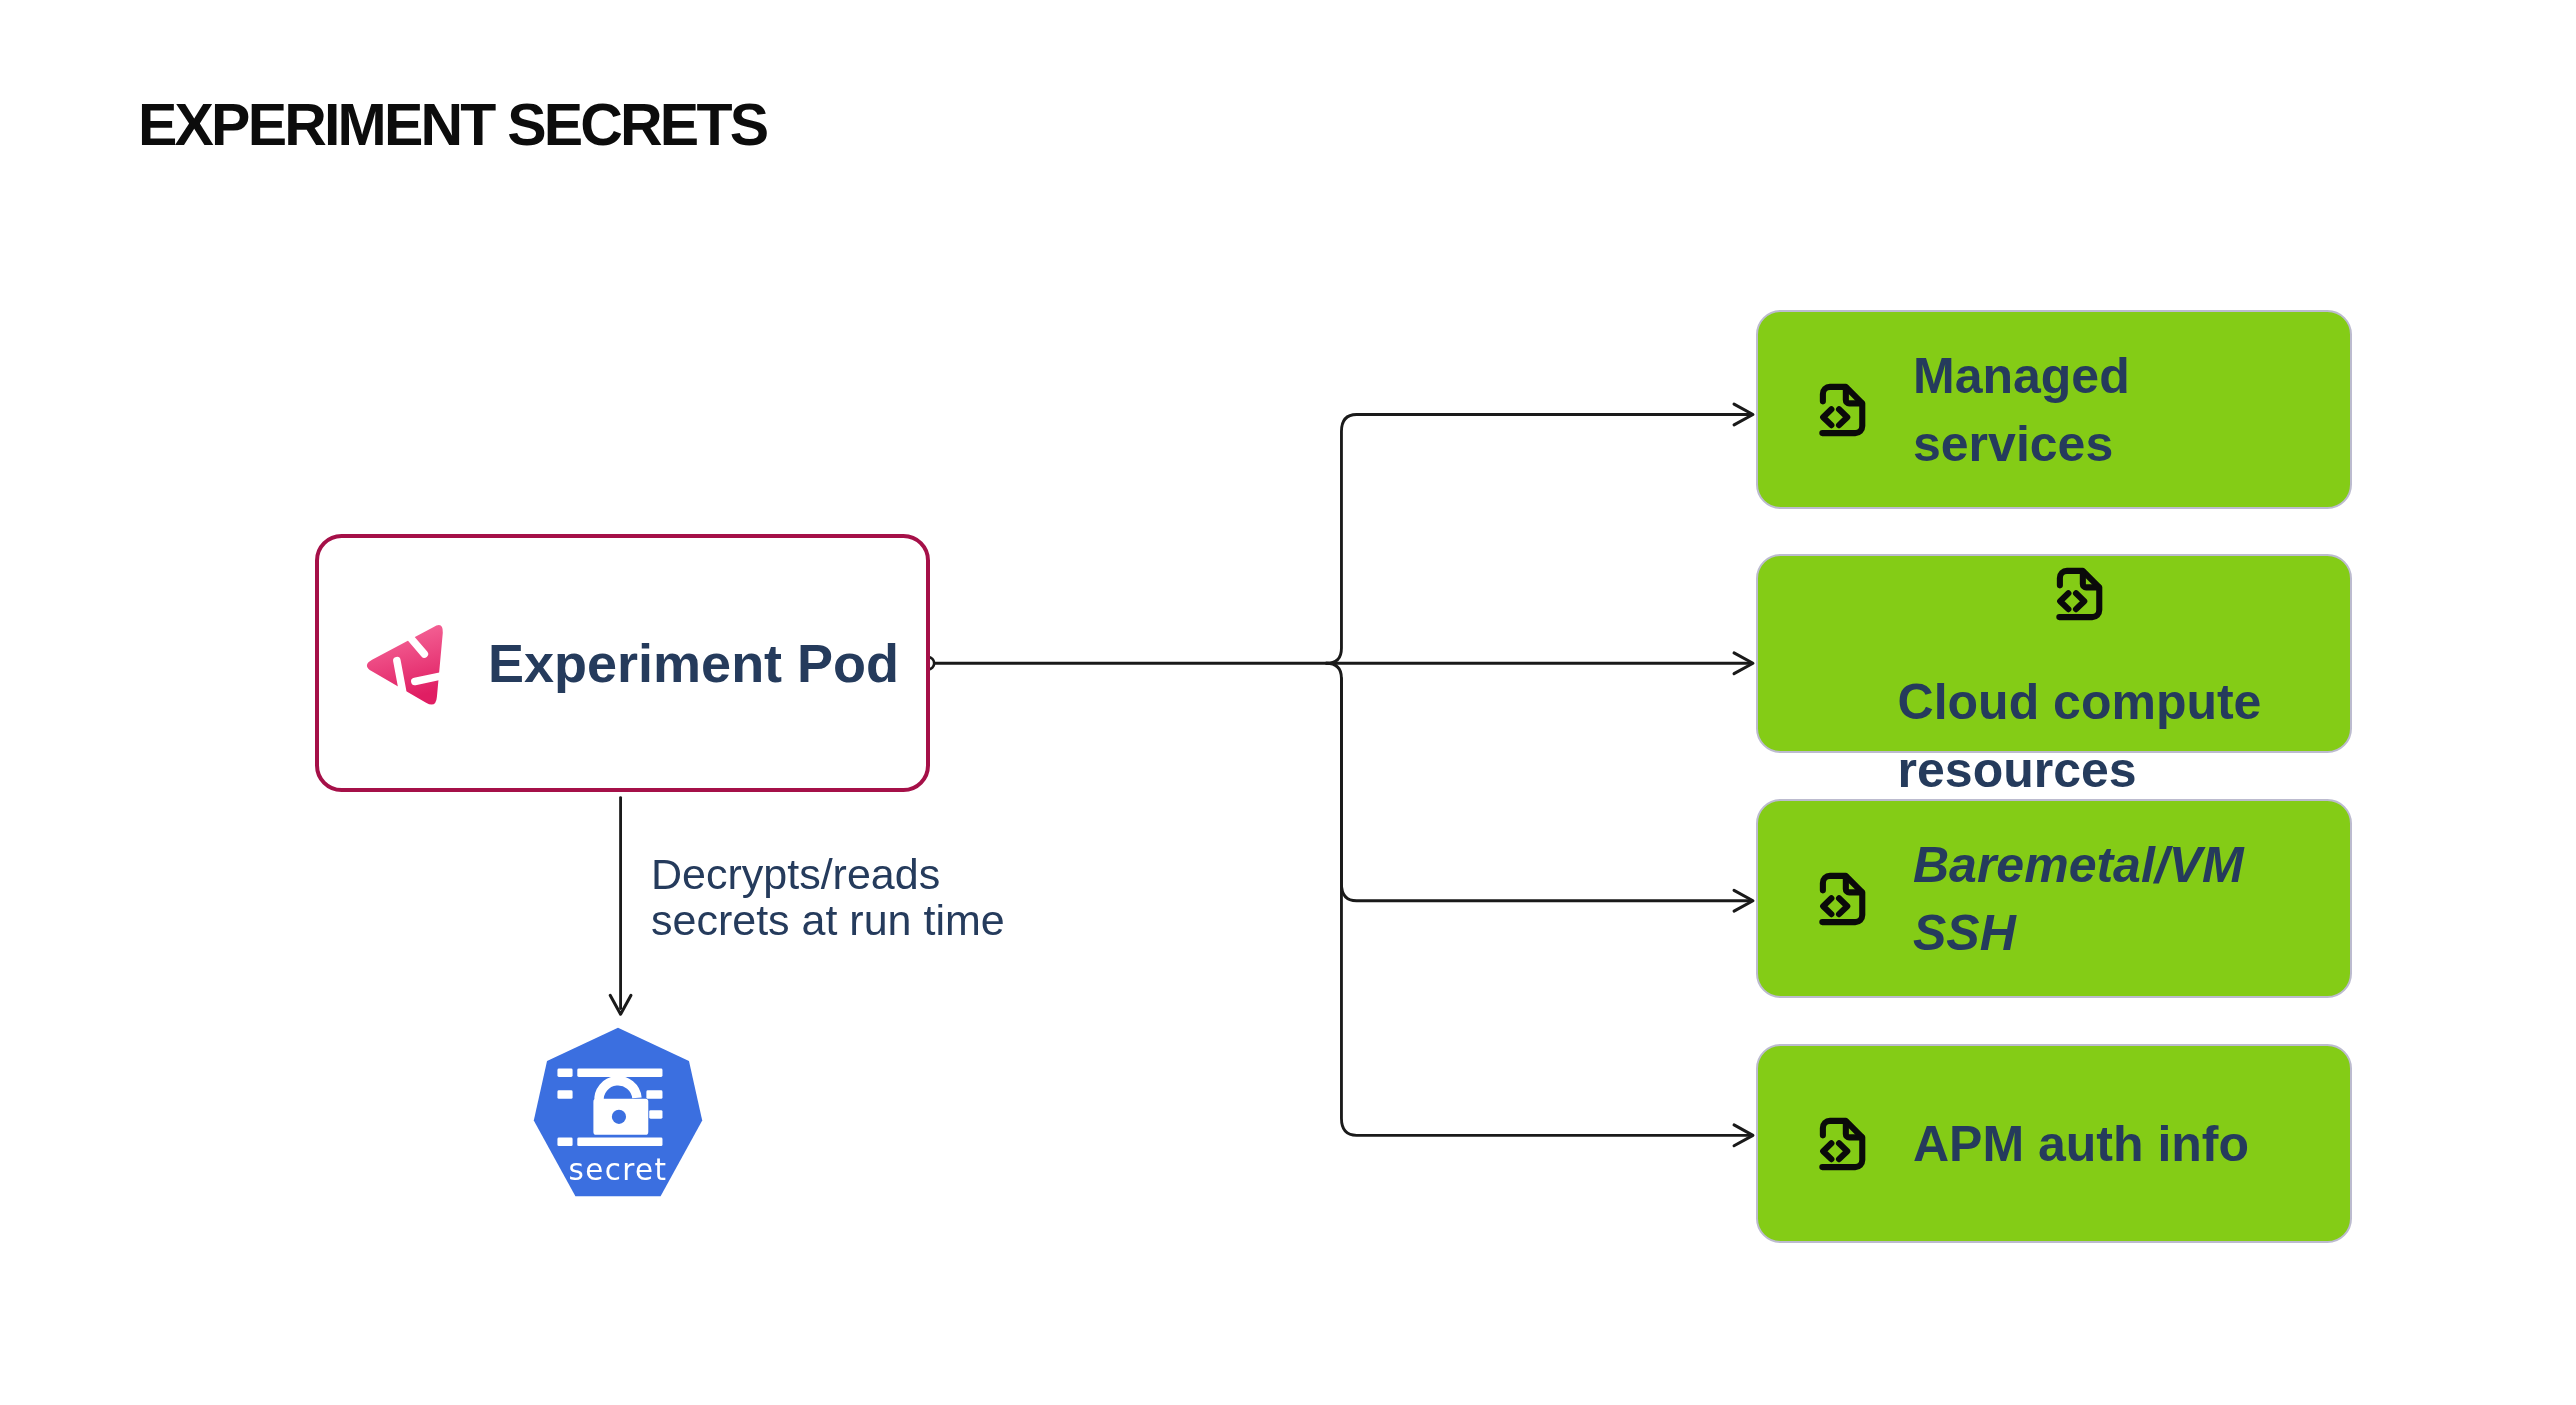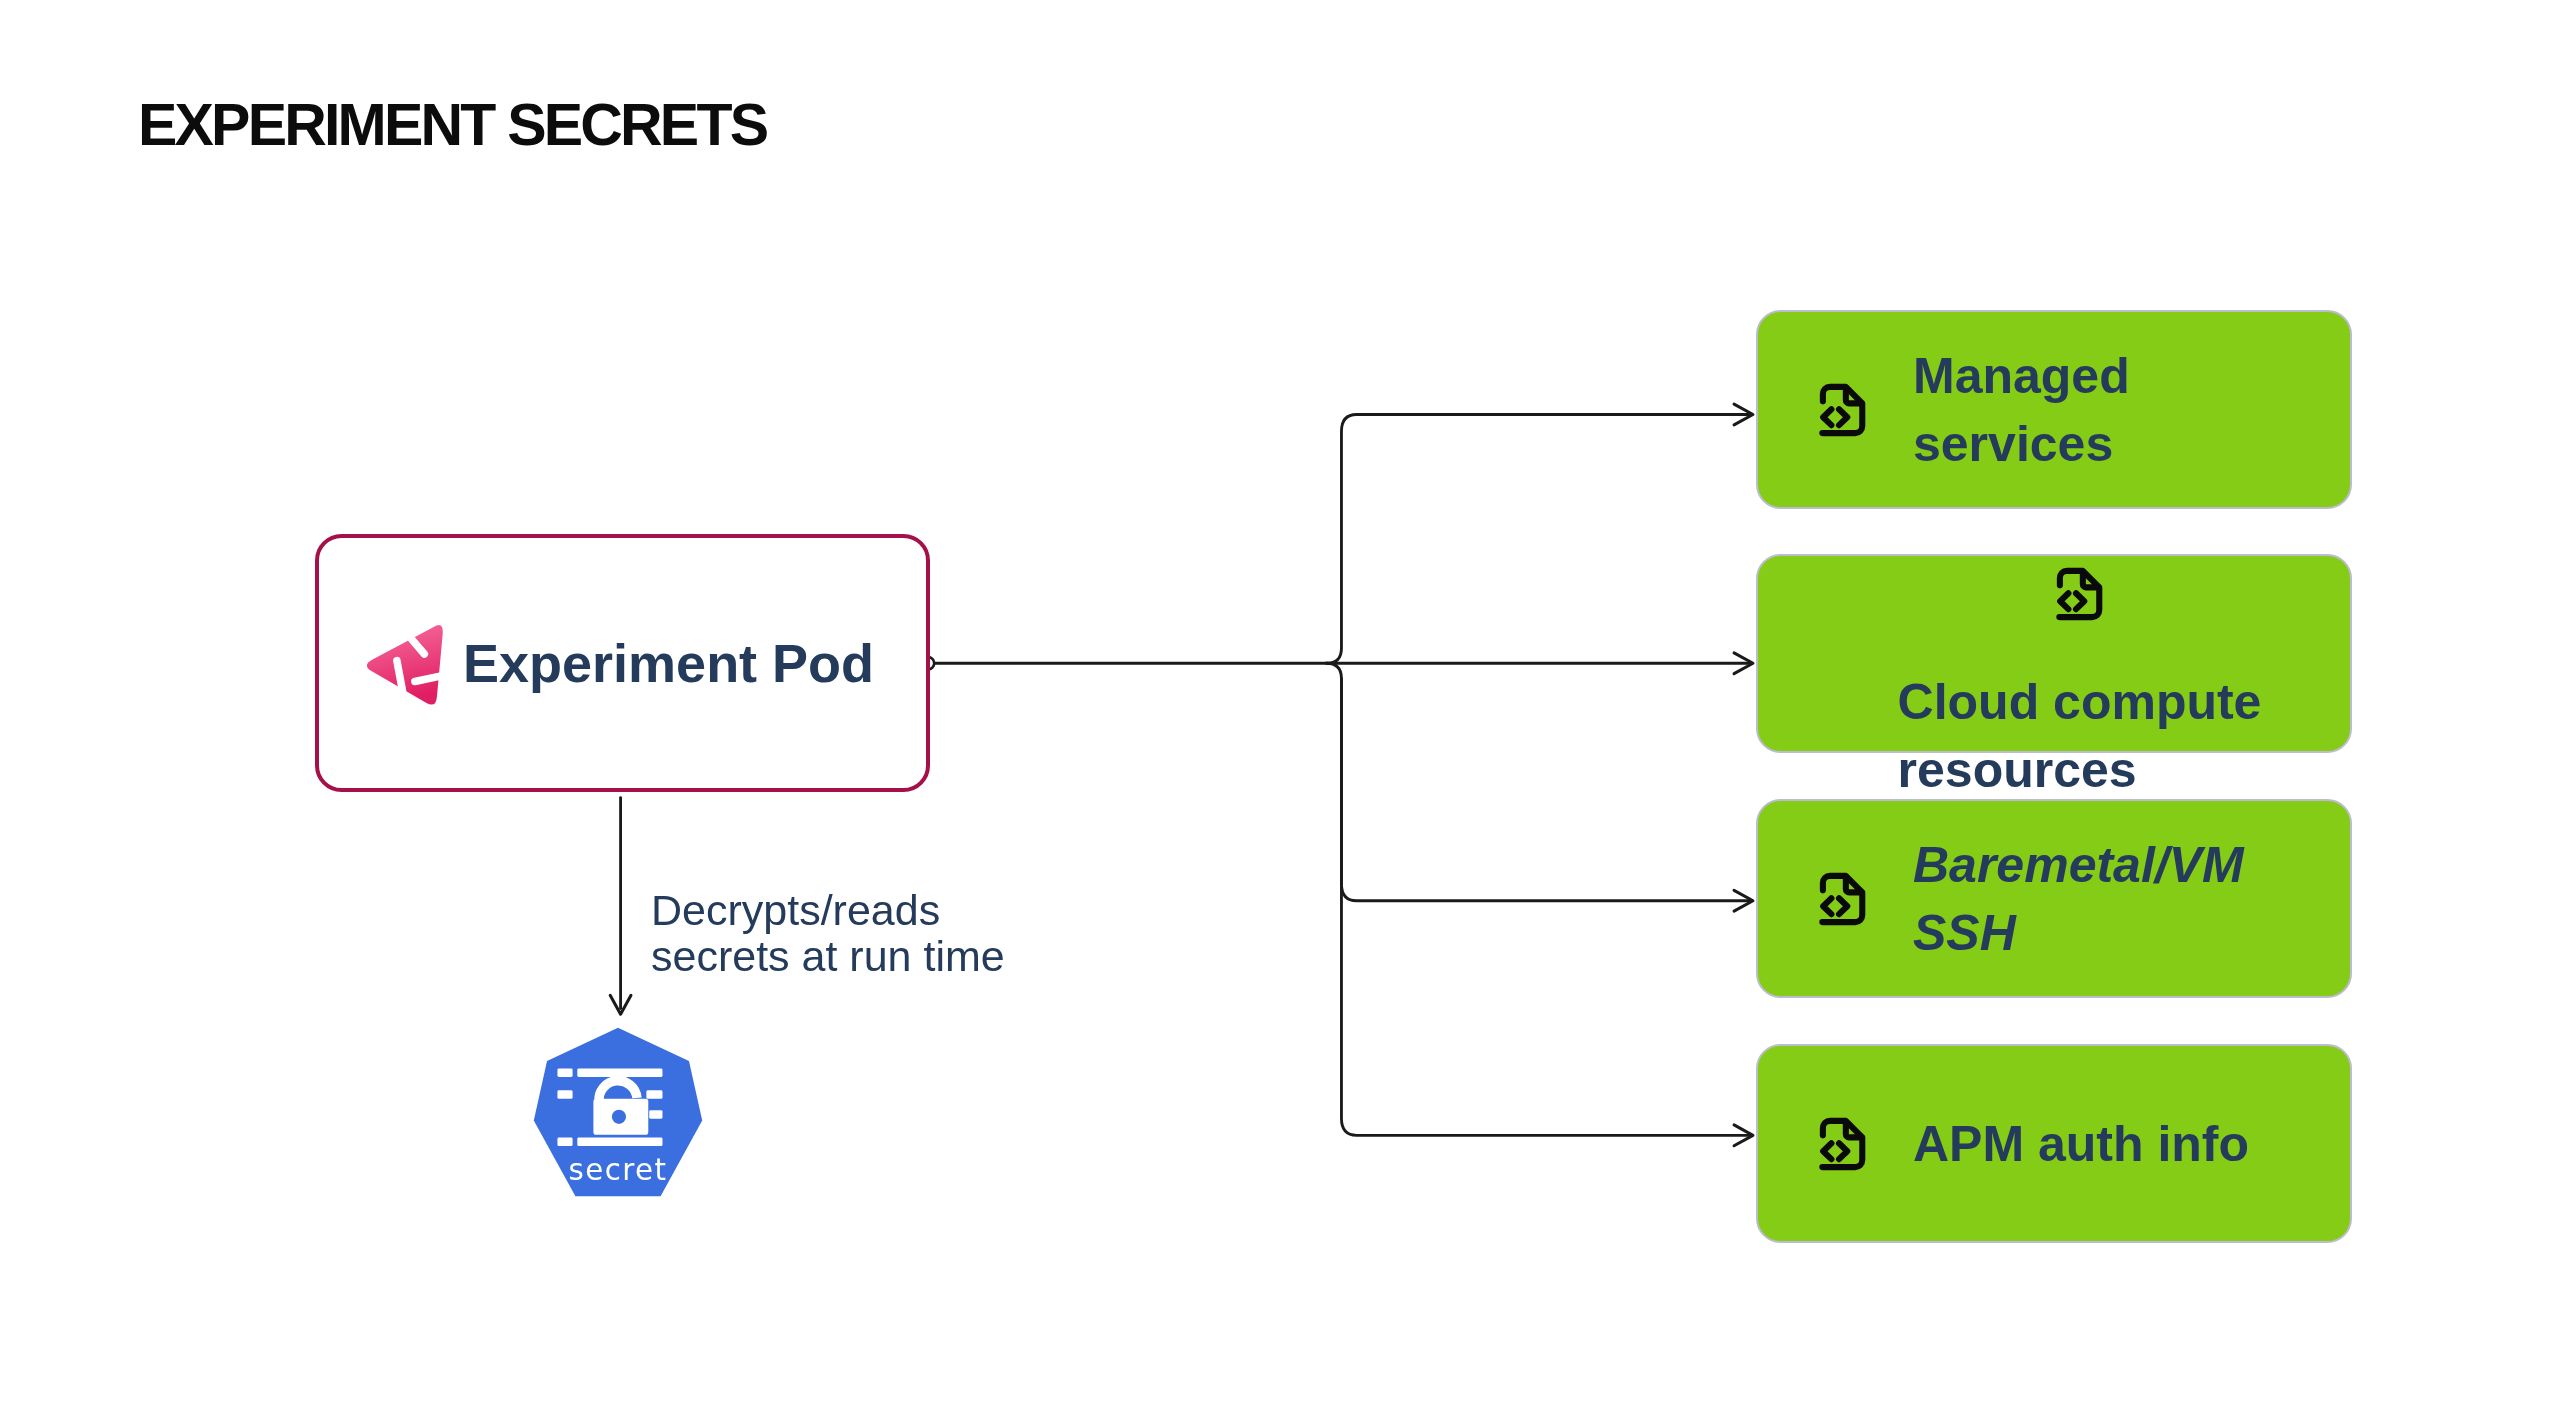--- a/index.html
+++ b/index.html
@@ -26,38 +26,37 @@
     position:absolute;
     left:315px; top:534px;
     width:615px; height:258px;
     box-sizing:border-box;
     background:#ffffff;
     border:4.7px solid #A51048;
     border-radius:26.5px;
     display:flex;
     align-items:center;
     padding-left:40px;
-    gap:15px;
+    gap:40px;
   }
   .pod-label{
     font-size:54px;
     font-weight:700;
     color:#253B5C;
     white-space:nowrap;
   }
   
   .pod-annotation{
     position:absolute;
     left:651px; top:851px;
     font-size:43px;
     line-height:46px;
     font-weight:400;
     color:#253B5C;
     white-space:pre-line;
-    margin-top:36px;
   }
   
   .target-node{
     position:absolute;
     left:1756px;
     width:596px; height:199px;
     box-sizing:border-box;
     background:#84cc16;
     border:2.8px solid #BCBBCF;
     border-radius:24.6px;

